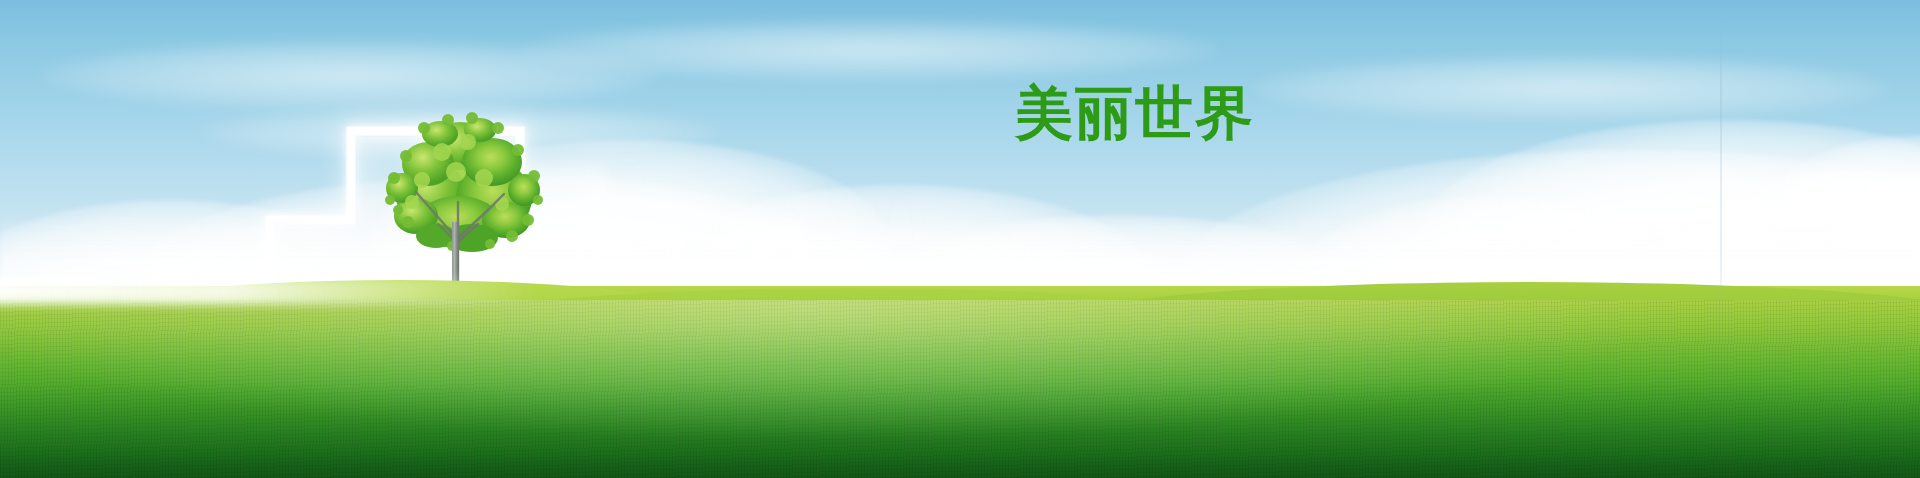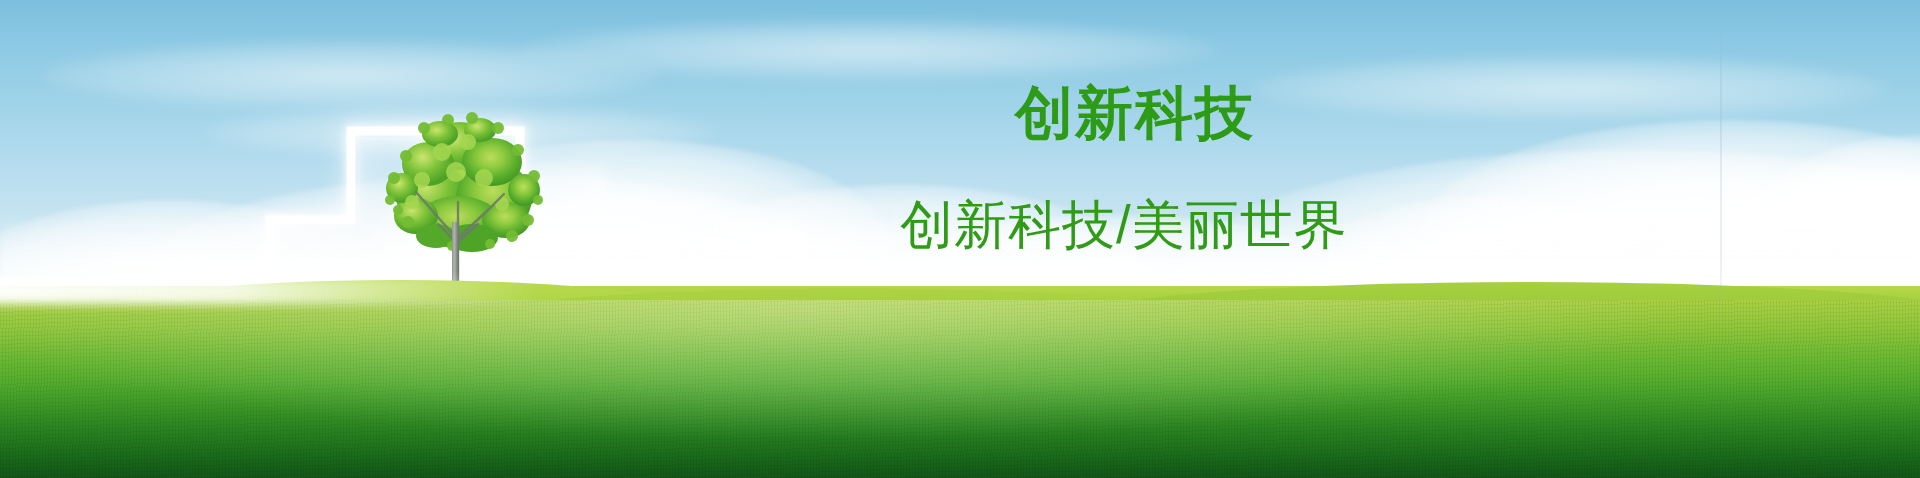--- a/index.html
+++ b/index.html
@@ -292,17 +292,16 @@
   <div class="hill hill-a"></div>
   <div class="hill hill-b"></div>
   <div class="hill hill-c"></div>
   <div class="ground ground-main"></div>
   <div class="grasstex"></div>
   <div class="groundshade"></div>
   <div class="leftglow"></div>
   <div class="seam"></div>
 
   <div id="texts">
-    <div id="title">创新科技</div>
-    <div id="subtitle">创新科技/美丽世界</div>
+    <div id="title">美丽世界</div>
   </div>
 
 </div>
 
 </body></html>

